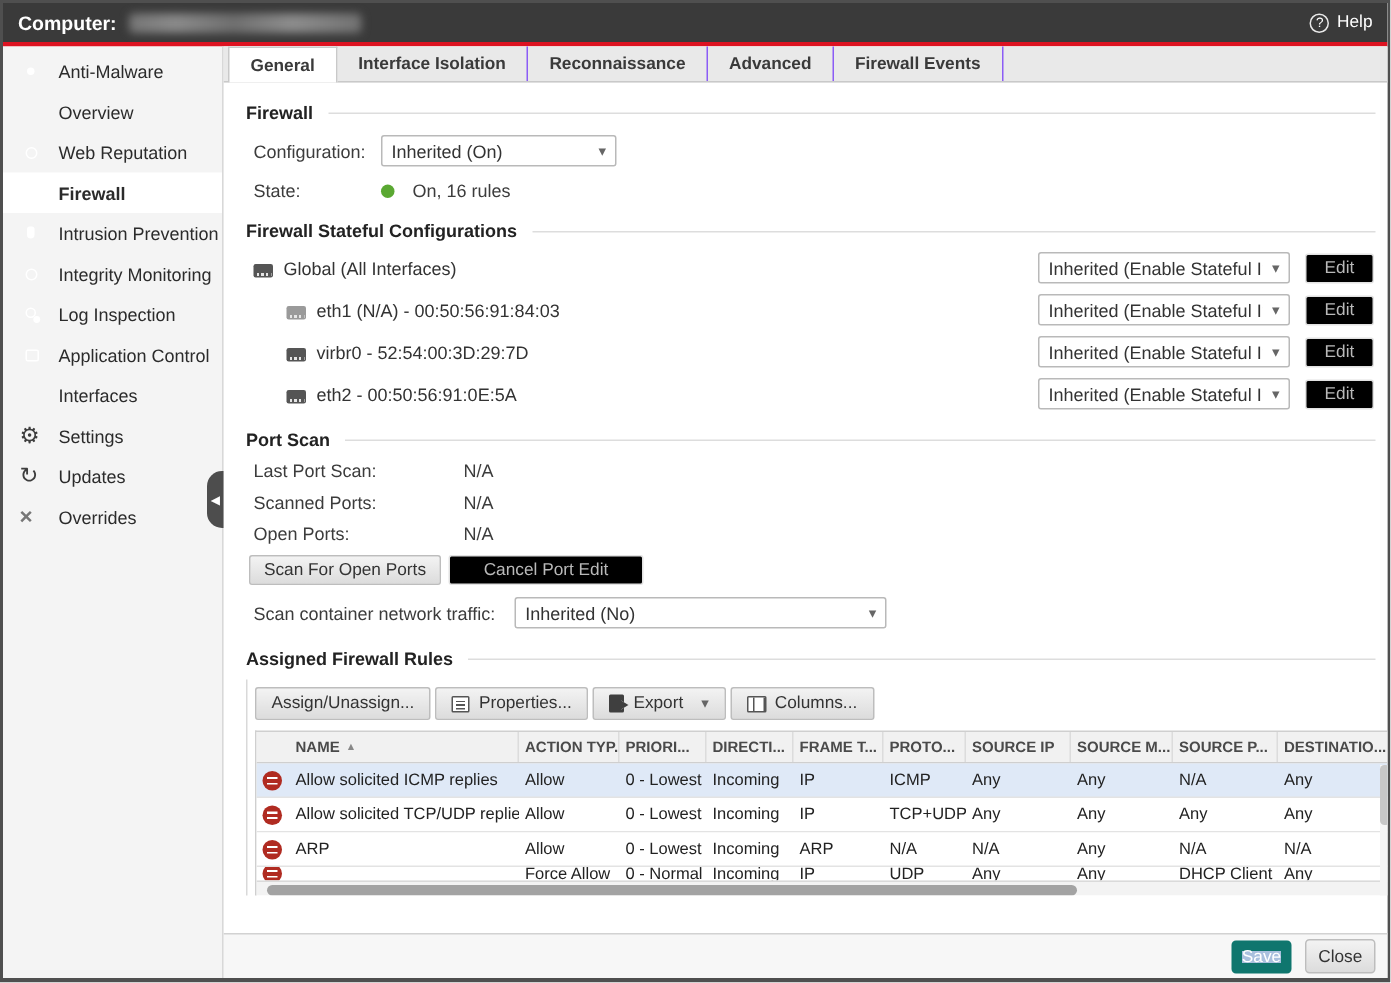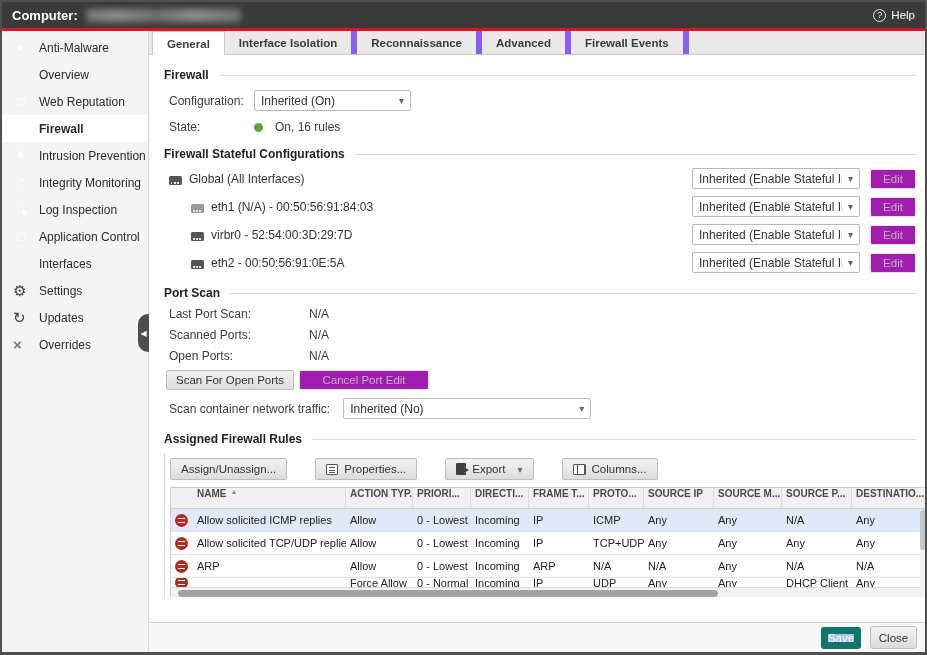--- a/index.html
+++ b/index.html
@@ -41,21 +41,21 @@
     background:repeating-linear-gradient(90deg,#e6e6e6 0 1.5px, transparent 1.5px 3.2px); }
   .glyph-icon { font-size:15px; line-height:15px; color:#3d3d3d; }
   .collapse-handle { position:absolute; right:-1px; top:283px; width:11px; height:38px; background:#4d4d4d;
     border-radius:10px 0 0 10px; display:flex; align-items:center; justify-content:center; cursor:pointer; z-index:5; }
   .collapse-handle span { color:#fff; font-size:8px; }
 
   
   .main { flex:1; display:flex; flex-direction:column; min-width:0; background:#fff; }
   .tabbar { height:24px; background:#e9e9e9; border-bottom:1px solid #c9c9c9; display:flex; align-items:stretch; padding-left:3px; flex:0 0 auto; }
   .tab { padding:0 14px; display:flex; align-items:center; font-size:11.5px; font-weight:bold; color:#3a3a3a;
-    border-right:6px solid #8b5cf6; cursor:pointer; position:relative; }
+    border-right:1px solid #8b5cf6; cursor:pointer; position:relative; }
   .tab.active { background:#fff; border:1px solid #c9c9c9; border-bottom:none; margin-bottom:-1px; z-index:2; }
 
   .content { flex:1; overflow:hidden; padding:0 8px 0 15px; }
 
   .section-heading { display:flex; align-items:center; margin-top:13px; }
   .section-heading .sh-text { font-size:12px; font-weight:bold; color:#222; white-space:nowrap; }
   .section-heading .sh-rule { flex:1; height:1px; background:#ddd; margin-left:10px; }
 
   .form-row { display:flex; align-items:center; margin-top:8px; padding-left:5px; font-size:12px; color:#3c3c3c; }
   .form-label { width:70px; }
@@ -65,48 +65,48 @@
   .dd-caret { color:#666; font-size:10px; margin-left:6px; flex:0 0 auto; }
   .status-dot { width:9px; height:9px; border-radius:50%; display:inline-block; margin-right:12px; }
 
   .stateful-row { display:flex; align-items:center; margin-top:7px; padding-left:5px; height:21px; }
   .st-label { font-size:12px; color:#333; display:flex; align-items:center; gap:7px; }
   .st-right { margin-left:auto; display:flex; align-items:center; gap:10px; padding-right:1px; }
   .st-dd { width:168px; }
   .btn { border:1px solid #bdbdbd; border-radius:2px; background:linear-gradient(180deg,#f3f3f3,#dcdcdc);
     font-size:11.5px; color:#333; display:inline-flex; align-items:center; justify-content:center; cursor:pointer;
     font-family:"Liberation Sans", sans-serif; }
-  .btn.disabled { background:#a21caf; border-color:#e2e2e2; color:#b9b9b9; cursor:default; }
+  .btn.disabled { background:#000000; border-color:#e2e2e2; color:#b9b9b9; cursor:default; }
   .edit-btn { width:46px; height:20px; }
 
   .ps-row { display:flex; margin-top:7px; padding-left:5px; font-size:12px; color:#3c3c3c; }
   .ps-label { width:140px; }
   .ps-buttons { display:flex; gap:5px; margin-top:7px; padding-left:2px; }
   .scan-btn { width:128px; height:20px; }
   .cancel-btn { width:130px; height:20px; }
 
   
   .rules-panel { margin-top:7px; border-left:1px solid #d9d9d9; padding:5px 0 0 5px; position:relative; width:762px; }
-  .toolbar { display:flex; gap:28px; }
+  .toolbar { display:flex; gap:3px; }
   .tb-btn { height:22px; padding:0 10px; gap:6px; }
   .tb-ic { display:inline-block; position:relative; }
   .ic-props { width:12px; height:11px; border:1px solid #555; background:#fff; border-radius:1px; }
   .ic-props::after { content:""; position:absolute; left:2px; right:2px; top:2px; height:6px;
     background:repeating-linear-gradient(180deg,#555 0 1px, transparent 1px 2.6px); }
   .ic-export { width:10px; height:12px; background:#3f3f3f; border-radius:1px; }
   .ic-export::after { content:""; position:absolute; right:-3px; top:3.5px; border-left:5px solid #3f3f3f;
     border-top:3.5px solid transparent; border-bottom:3.5px solid transparent; filter:drop-shadow(0 0 0 #fff); }
   .ic-cols { width:13px; height:11px; border:1px solid #555; background:#fff; border-radius:1px; }
   .ic-cols::after { content:""; position:absolute; left:3px; top:0; bottom:0; width:6px;
     border-left:1px solid #555; border-right:1px solid #555; }
 
   .grid-clip { margin-top:7px; width:757px; overflow:hidden; position:relative; border-top:1px solid #cfcfcf; border-left:1px solid #cfcfcf; }
   .grid { width:820px; }
   .g-header { display:flex; background:#f1f1f1; border-bottom:1px solid #cfcfcf; height:21px; }
-  .g-hcell { font-size:10px; font-weight:bold; color:#4a4a4a; display:flex; align-items:flex-start; padding:0 4px;
+  .g-hcell { font-size:10px; font-weight:bold; color:#4a4a4a; display:flex; align-items:center; padding:0 4px;
     border-right:1px solid #dcdcdc; white-space:nowrap; overflow:hidden; cursor:pointer; }
   .sort-arrow { font-size:7px; color:#888; margin-left:4px; }
   .g-row { display:flex; height:23px; border-bottom:1px solid #e3e3e3; background:#fff; cursor:pointer; }
   .g-row.selected { background:#dfe9f7; }
   .g-cell { font-size:11px; color:#222; display:flex; align-items:center; padding:0 4px; white-space:nowrap; overflow:hidden; }
   .g-cell .cicon { width:13px; height:13px; }
   .hscroll { height:10px; background:#f3f3f3; border-top:1px solid #dadada; position:relative; width:757px; }
   .hscroll-thumb { position:absolute; left:7px; top:1.5px; height:7px; width:540px; background:#a3a3a3; border-radius:4px; cursor:pointer; }
   .vscroll { position:absolute; right:0; top:22px; width:7px; height:92px; background:#f5f5f5; }
   .vscroll-thumb { width:7px; height:40px; background:#c7c7c7; border-radius:3px; cursor:pointer; }

